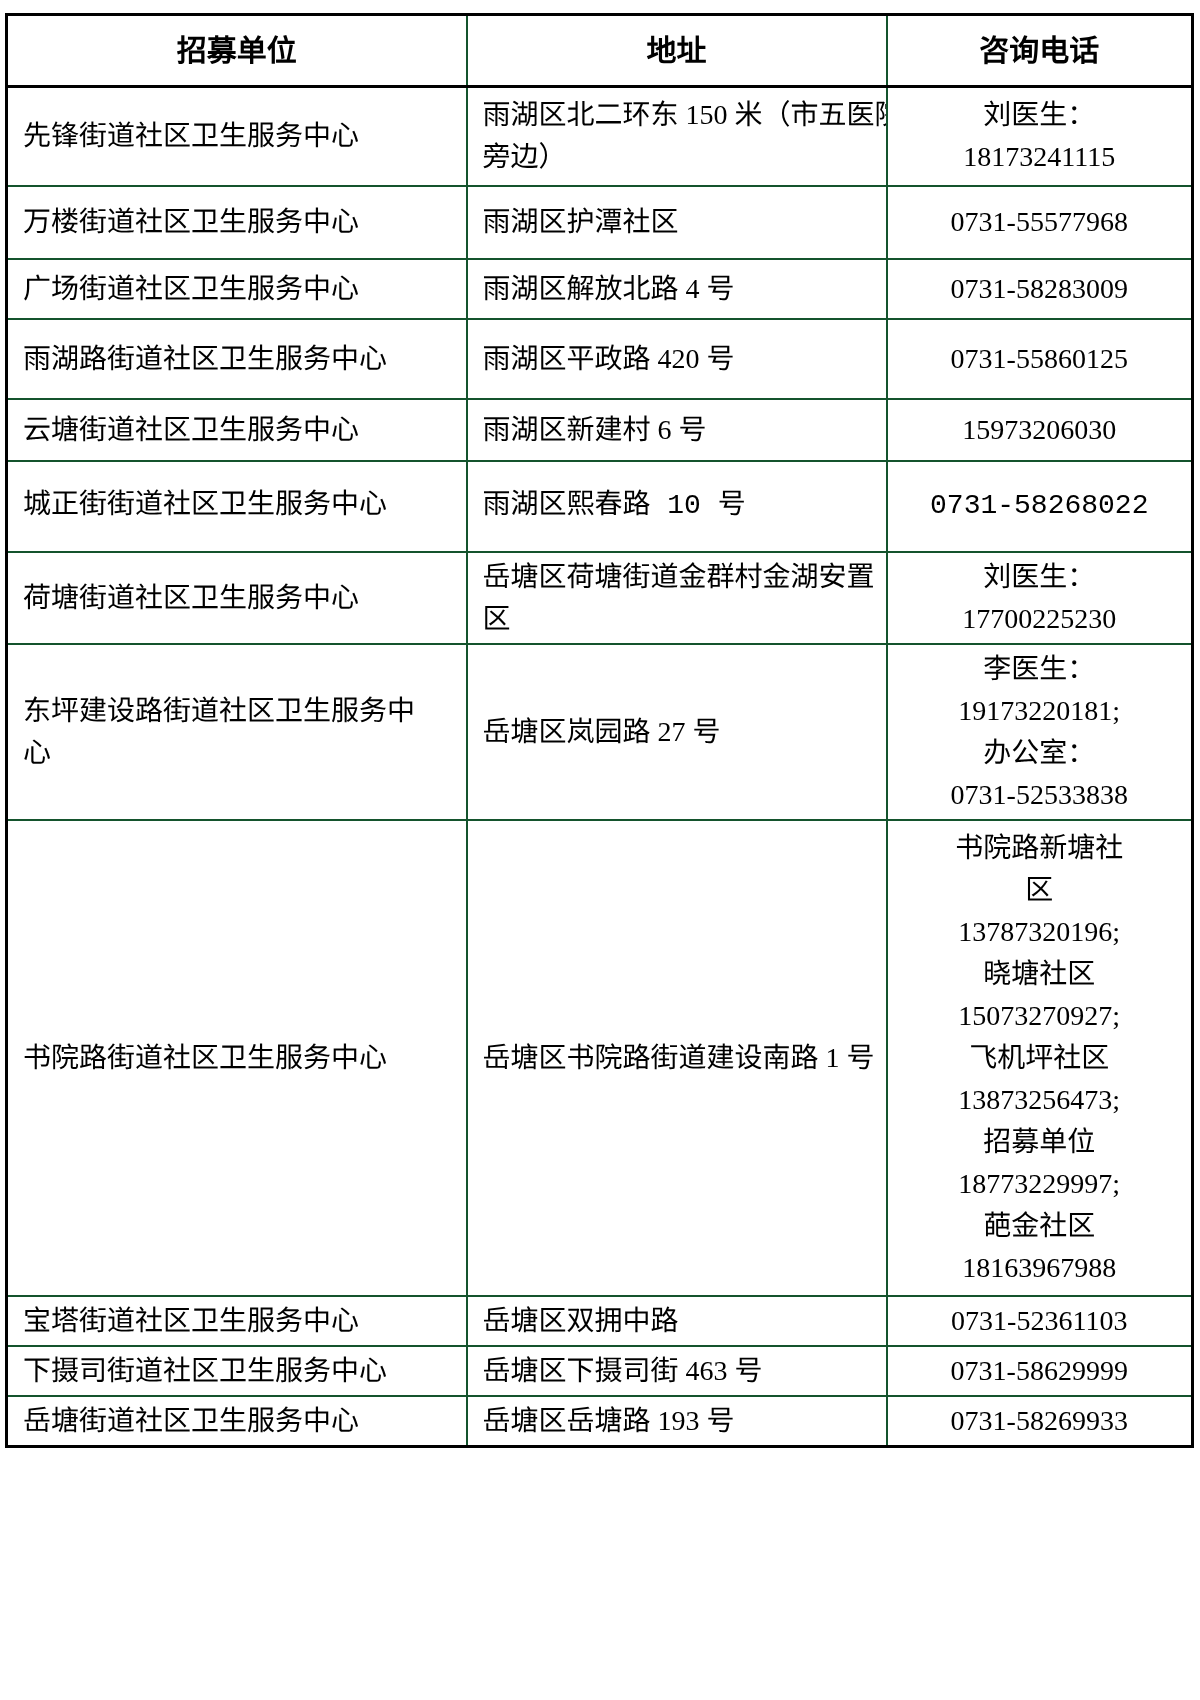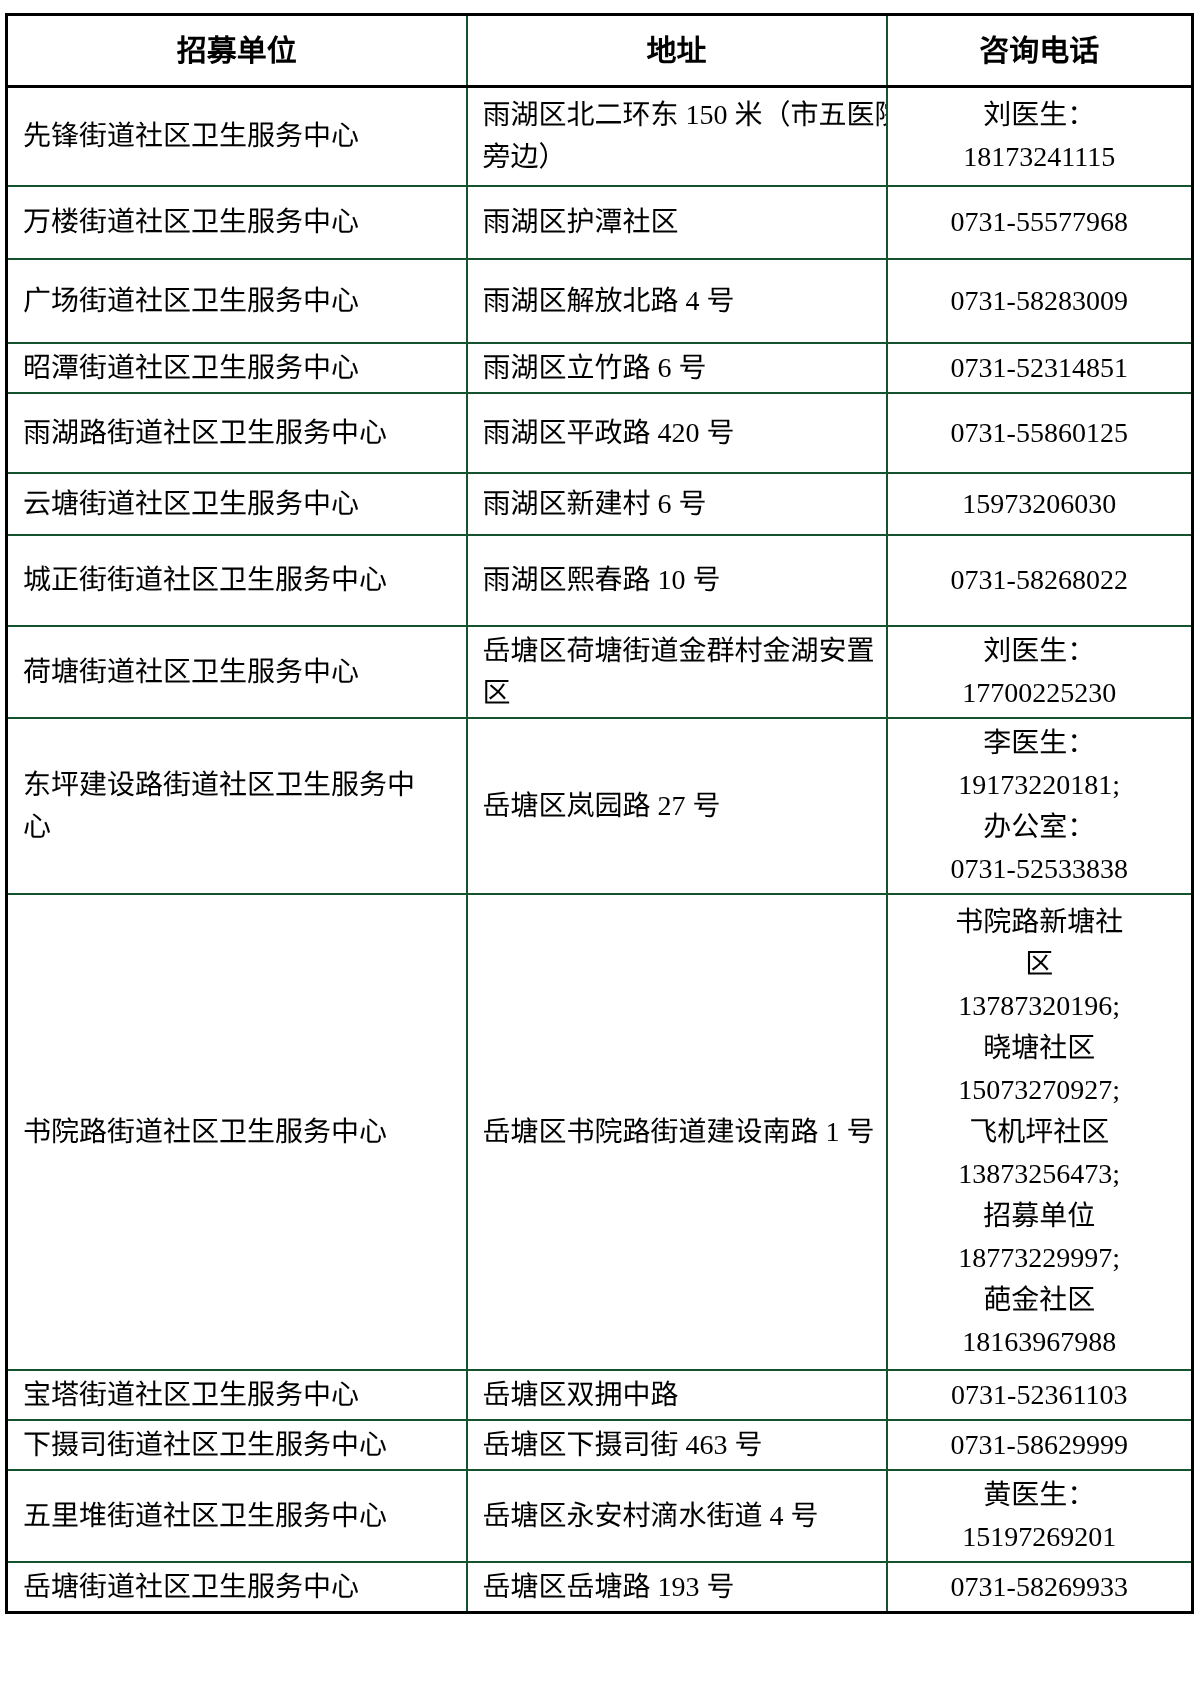--- a/index.html
+++ b/index.html
@@ -109,54 +109,37 @@
             <div class="cell">
               <div class="line">雨湖区护潭社区</div>
             </div>
           </td>
           <td class="col-phone">
             <div class="cell">
               <div class="line">0731-55577968</div>
             </div>
           </td>
         </tr>
-        <tr style="height: 84px;">
+        <tr style="height: 60px;">
           <td class="col-unit">
             <div class="cell">
               <div class="line">广场街道社区卫生服务中心</div>
             </div>
           </td>
           <td class="col-addr">
             <div class="cell">
               <div class="line">雨湖区解放北路 4 号</div>
             </div>
           </td>
           <td class="col-phone">
             <div class="cell">
               <div class="line">0731-58283009</div>
             </div>
           </td>
         </tr>
-        <tr style="height: 50px;">
-          <td class="col-unit">
-            <div class="cell">
-              <div class="line">昭潭街道社区卫生服务中心</div>
-            </div>
-          </td>
-          <td class="col-addr">
-            <div class="cell">
-              <div class="line">雨湖区立竹路 6 号</div>
-            </div>
-          </td>
-          <td class="col-phone">
-            <div class="cell">
-              <div class="line">0731-52314851</div>
-            </div>
-          </td>
-        </tr>
         <tr style="height: 80px;">
           <td class="col-unit">
             <div class="cell">
               <div class="line">雨湖路街道社区卫生服务中心</div>
             </div>
           </td>
           <td class="col-addr">
             <div class="cell">
               <div class="line">雨湖区平政路 420 号</div>
             </div>
@@ -177,21 +160,21 @@
             <div class="cell">
               <div class="line">雨湖区新建村 6 号</div>
             </div>
           </td>
           <td class="col-phone">
             <div class="cell">
               <div class="line">15973206030</div>
             </div>
           </td>
         </tr>
-        <tr style="height: 91px;">
+        <tr style="height: 91px; font-family: Liberation Mono, monospace;">
           <td class="col-unit">
             <div class="cell">
               <div class="line">城正街街道社区卫生服务中心</div>
             </div>
           </td>
           <td class="col-addr">
             <div class="cell">
               <div class="line">雨湖区熙春路 10 号</div>
             </div>
           </td>
@@ -295,38 +278,20 @@
             <div class="cell">
               <div class="line">岳塘区下摄司街 463 号</div>
             </div>
           </td>
           <td class="col-phone">
             <div class="cell">
               <div class="line">0731-58629999</div>
             </div>
           </td>
         </tr>
-        <tr style="height: 89px;">
-          <td class="col-unit">
-            <div class="cell">
-              <div class="line">五里堆街道社区卫生服务中心</div>
-            </div>
-          </td>
-          <td class="col-addr">
-            <div class="cell">
-              <div class="line">岳塘区永安村滴水街道 4 号</div>
-            </div>
-          </td>
-          <td class="col-phone">
-            <div class="cell">
-              <div class="line">黄医生：</div>
-              <div class="line">15197269201</div>
-            </div>
-          </td>
-        </tr>
         <tr style="height: 45px;">
           <td class="col-unit">
             <div class="cell">
               <div class="line">岳塘街道社区卫生服务中心</div>
             </div>
           </td>
           <td class="col-addr">
             <div class="cell">
               <div class="line">岳塘区岳塘路 193 号</div>
             </div>

